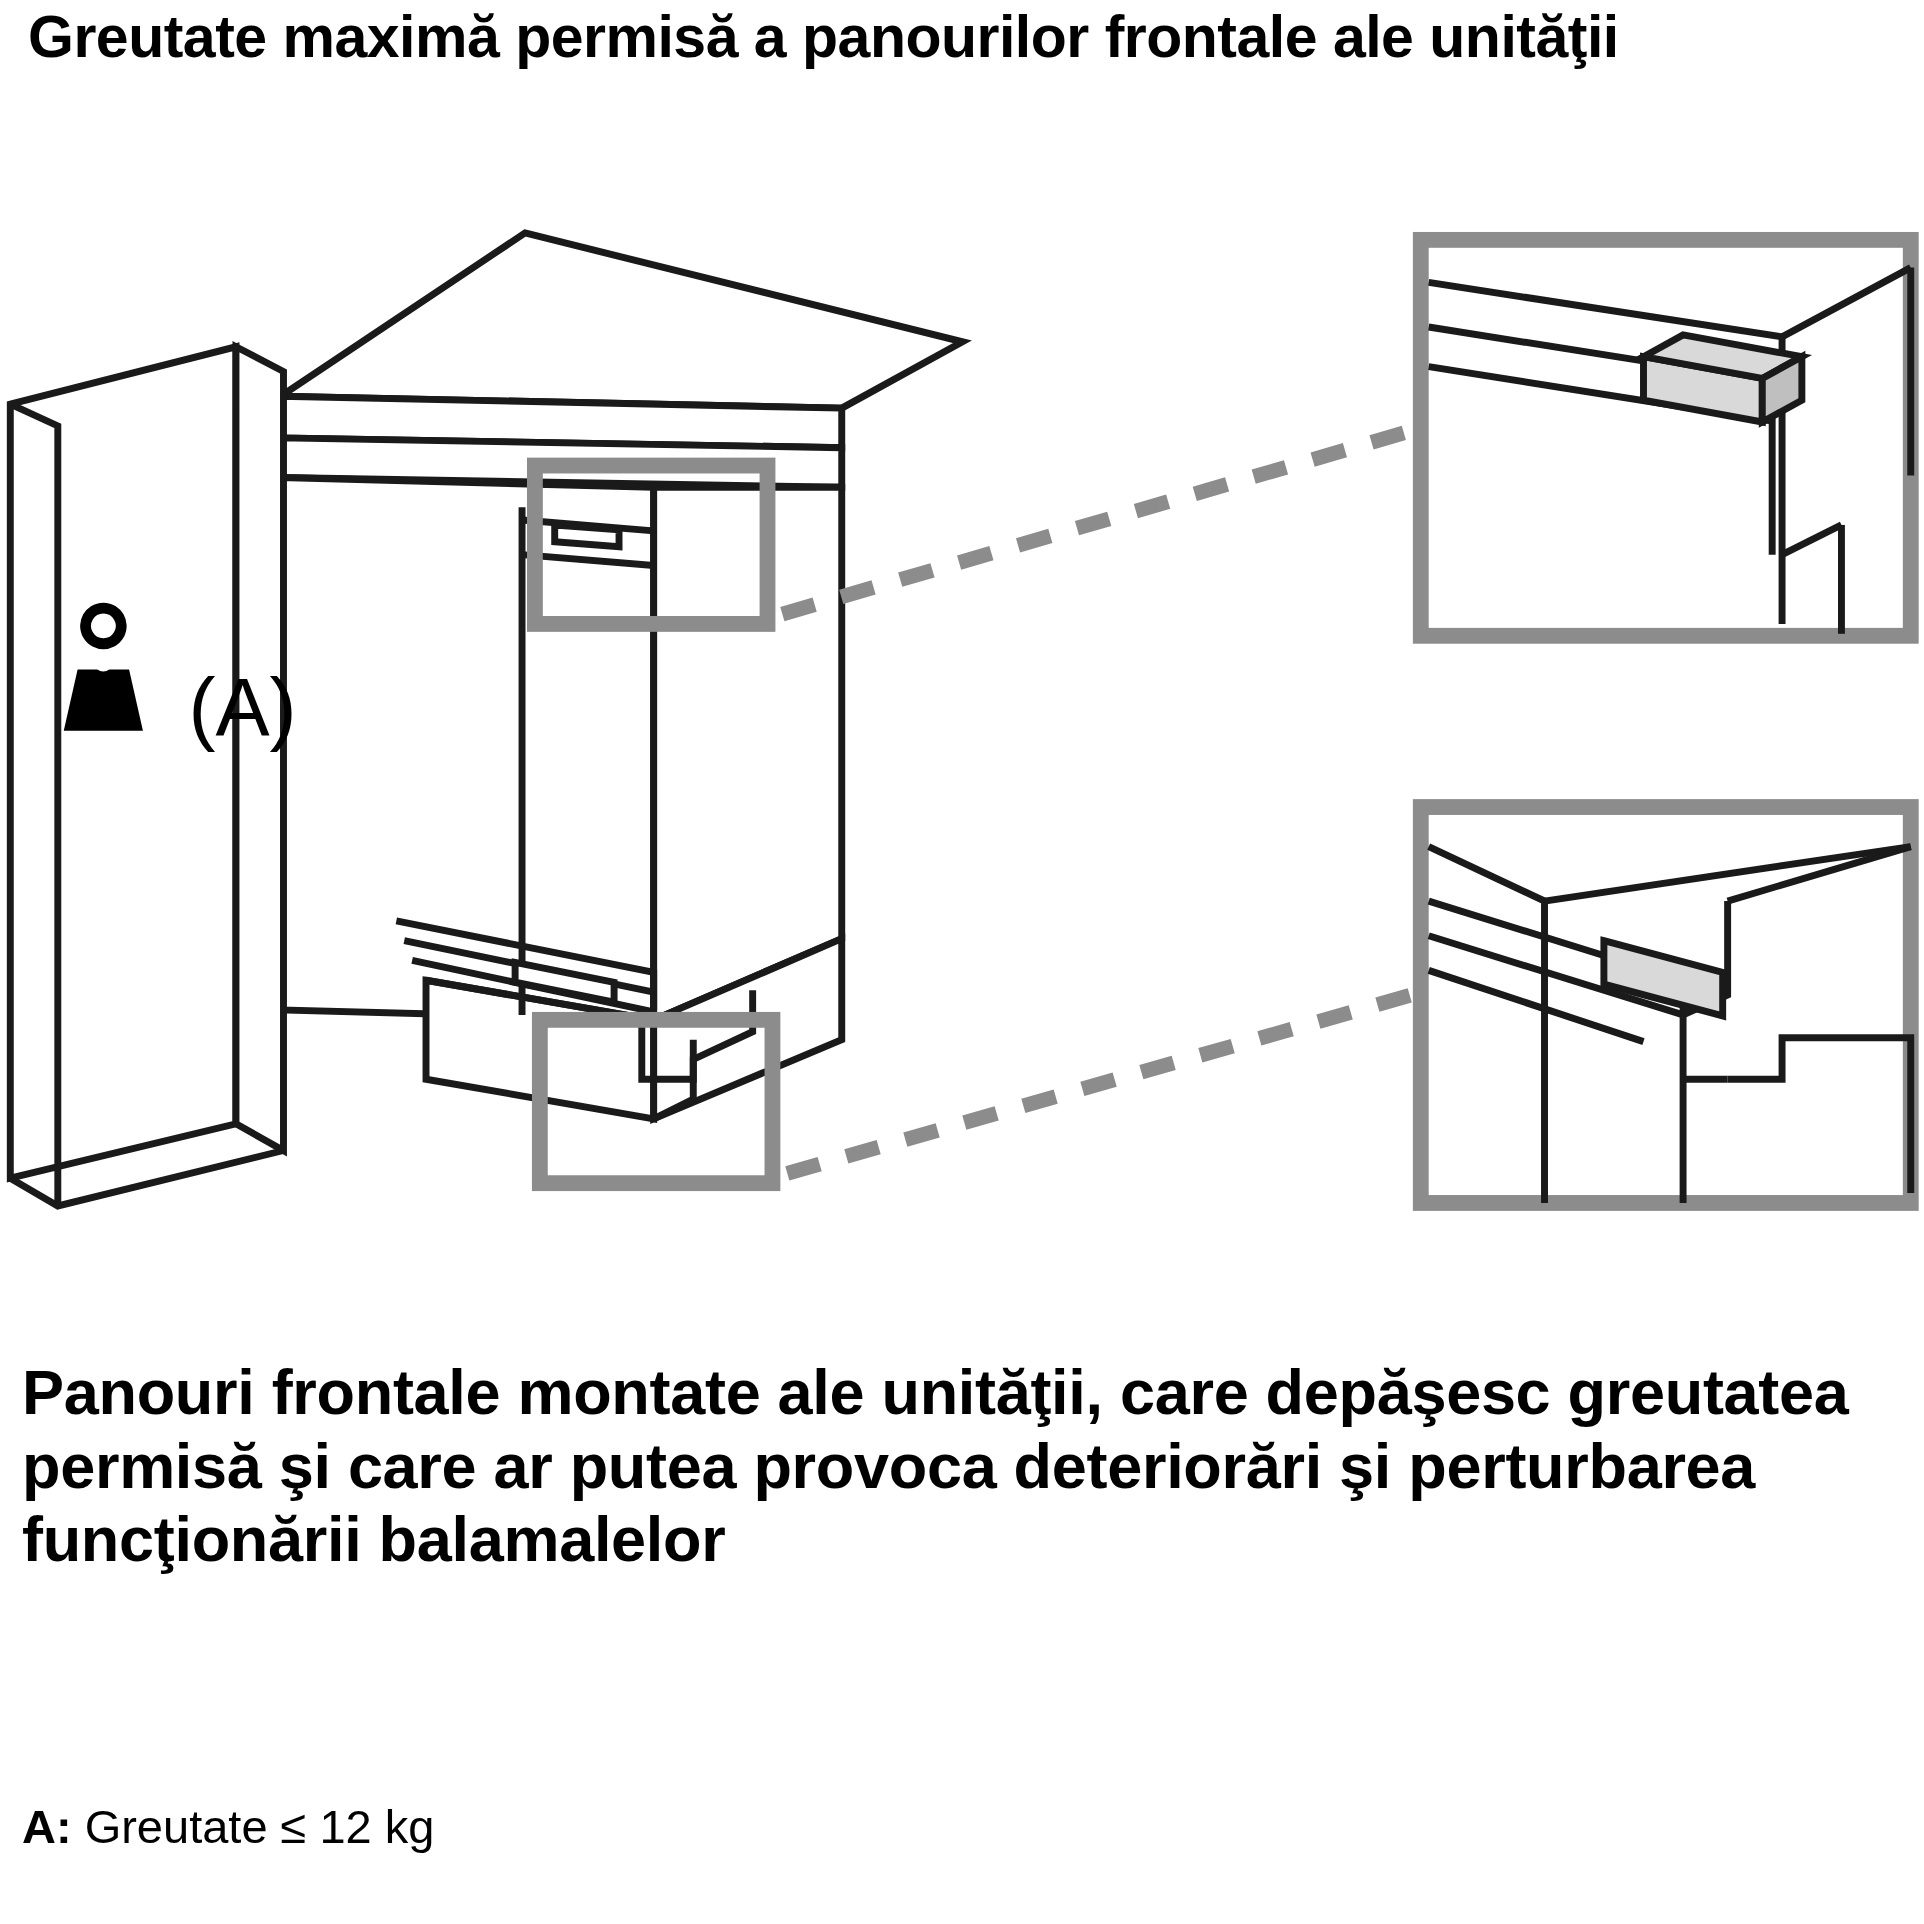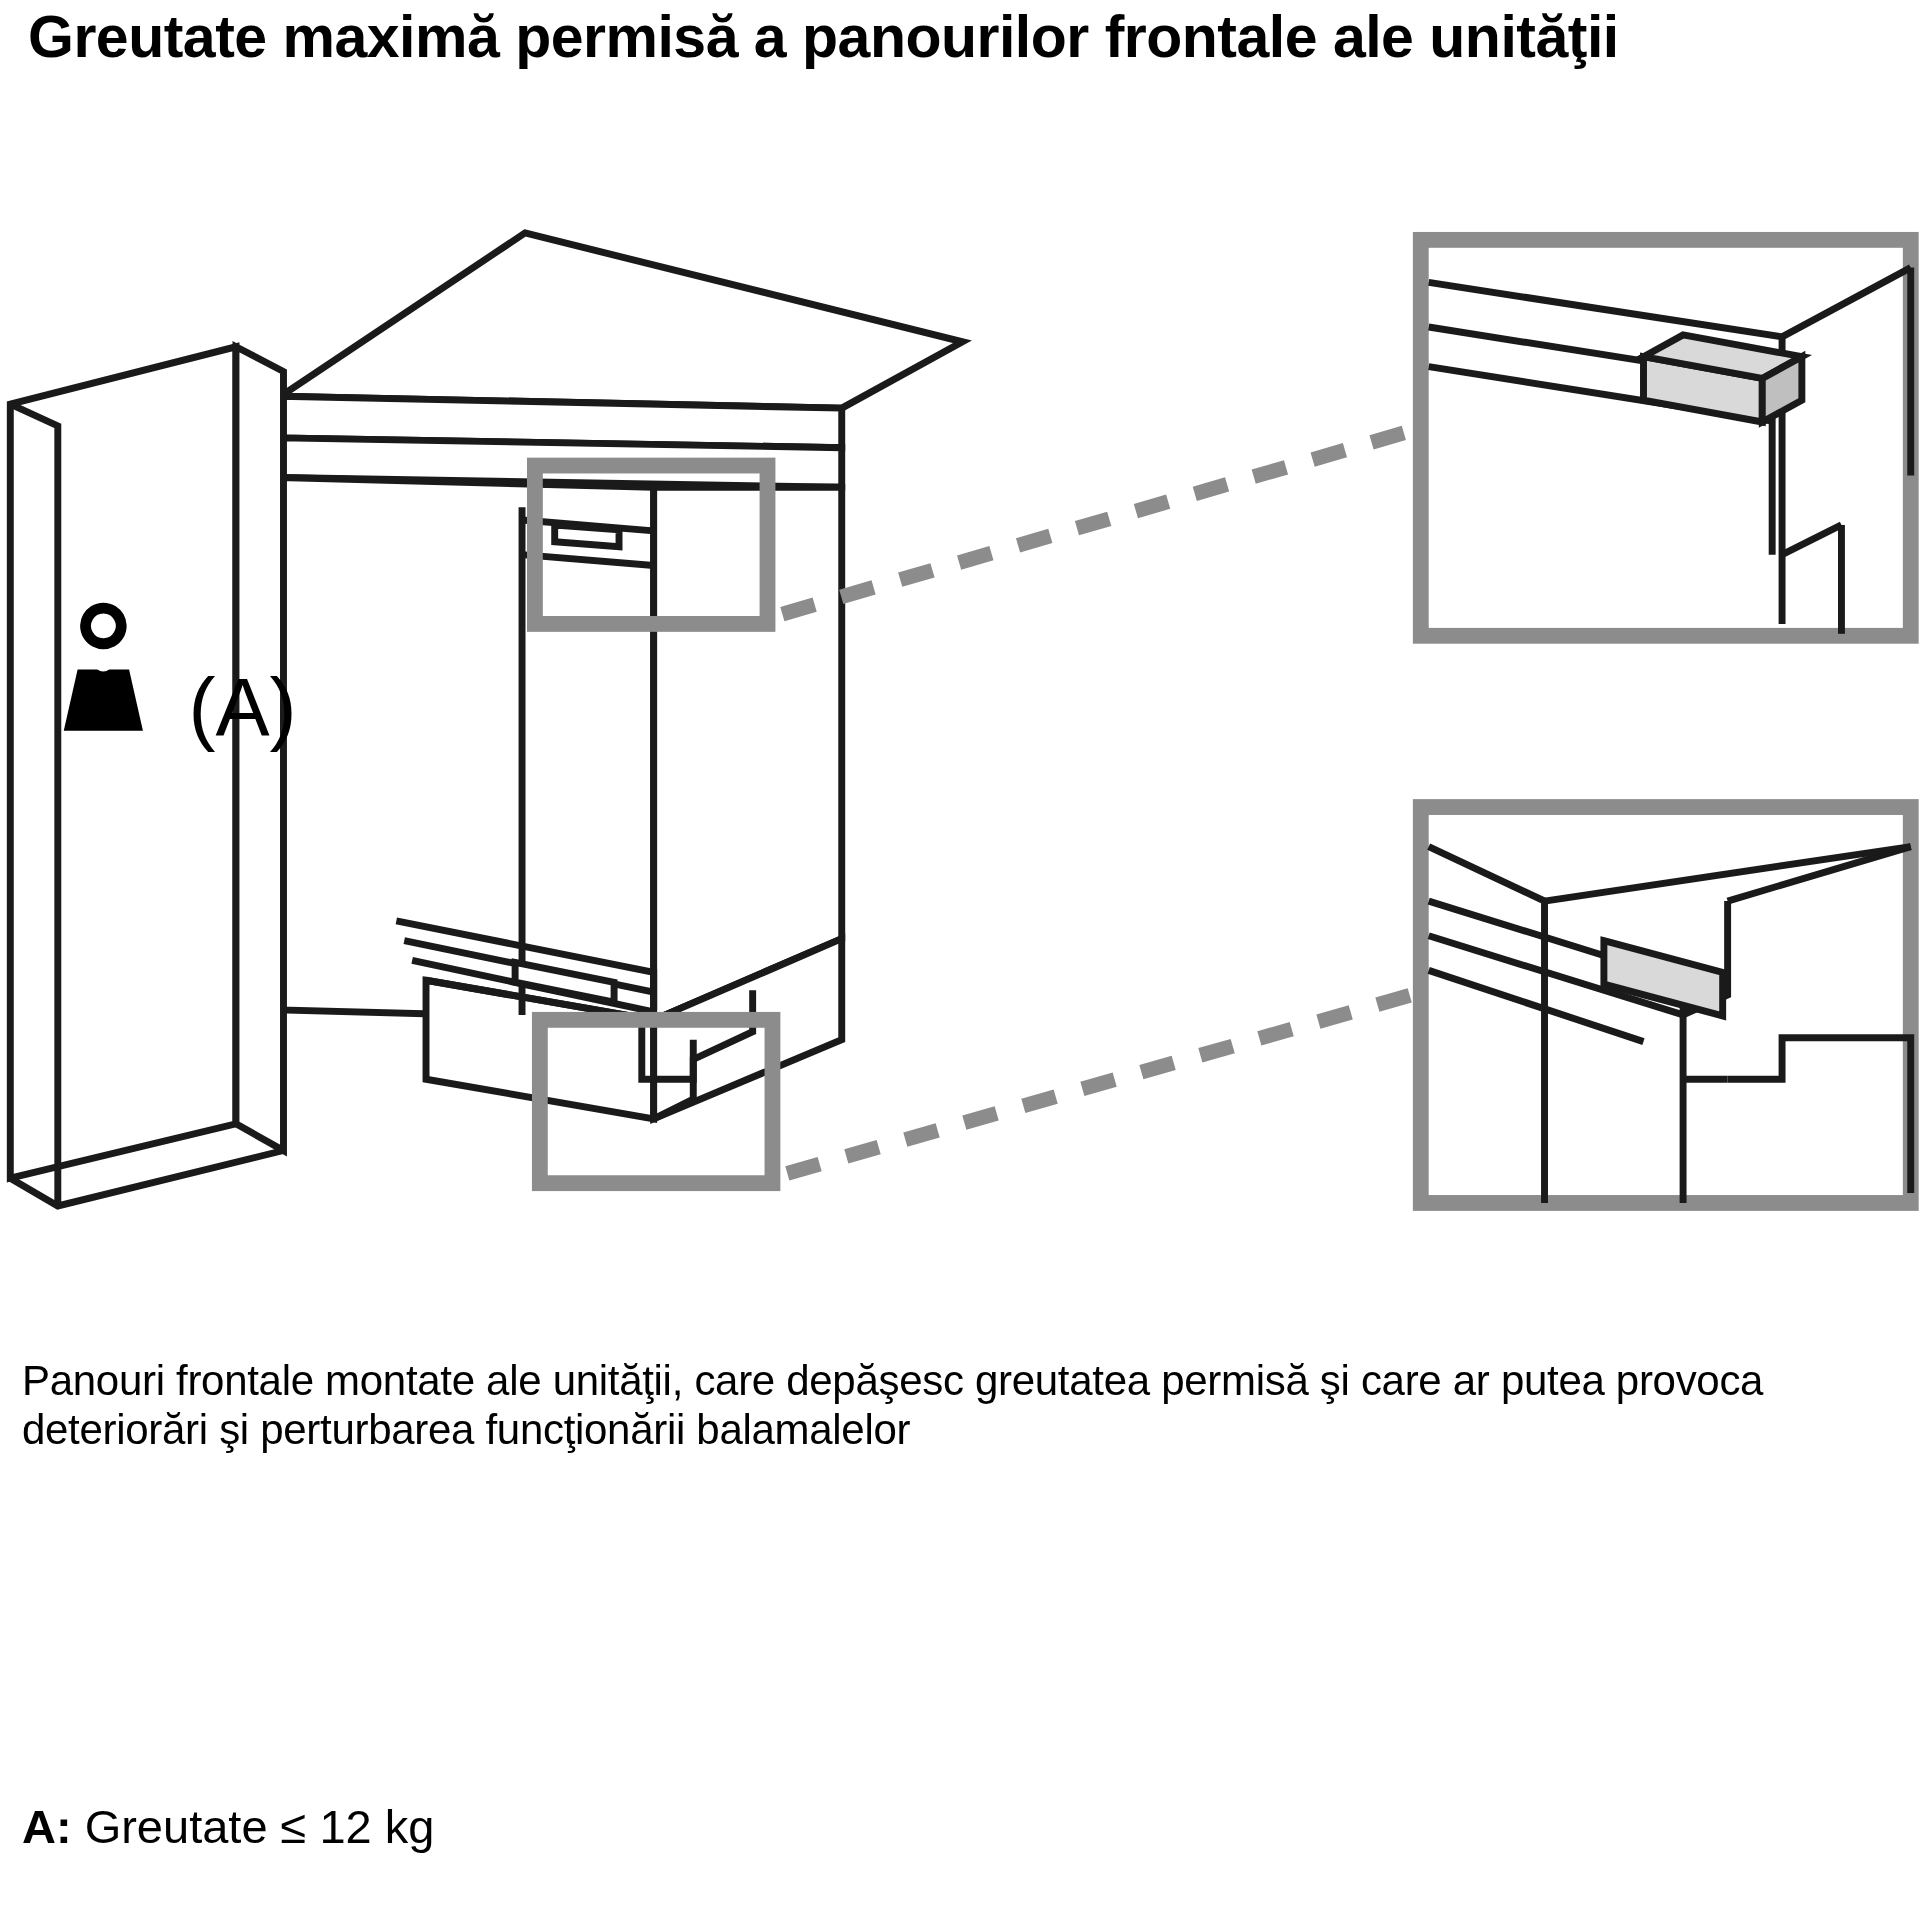--- a/index.html
+++ b/index.html
@@ -36,23 +36,24 @@
     left: 0;
     top: 228px;
     width: 1925px;
     height: 1069px;
   }
   .body-text {
     position: absolute;
     left: 22px;
     top: 1356px;
     width: 1871px;
-    font-size: 42px;
+    font-size: 63px;
     line-height: 1.17;
     letter-spacing: -0.3px;
+    font-weight: bold;
   }
   .legend {
     position: absolute;
     left: 22px;
     top: 1800px;
     width: 1485px;
     font-size: 47px;
     line-height: 1.15;
   }
   .legend b {

